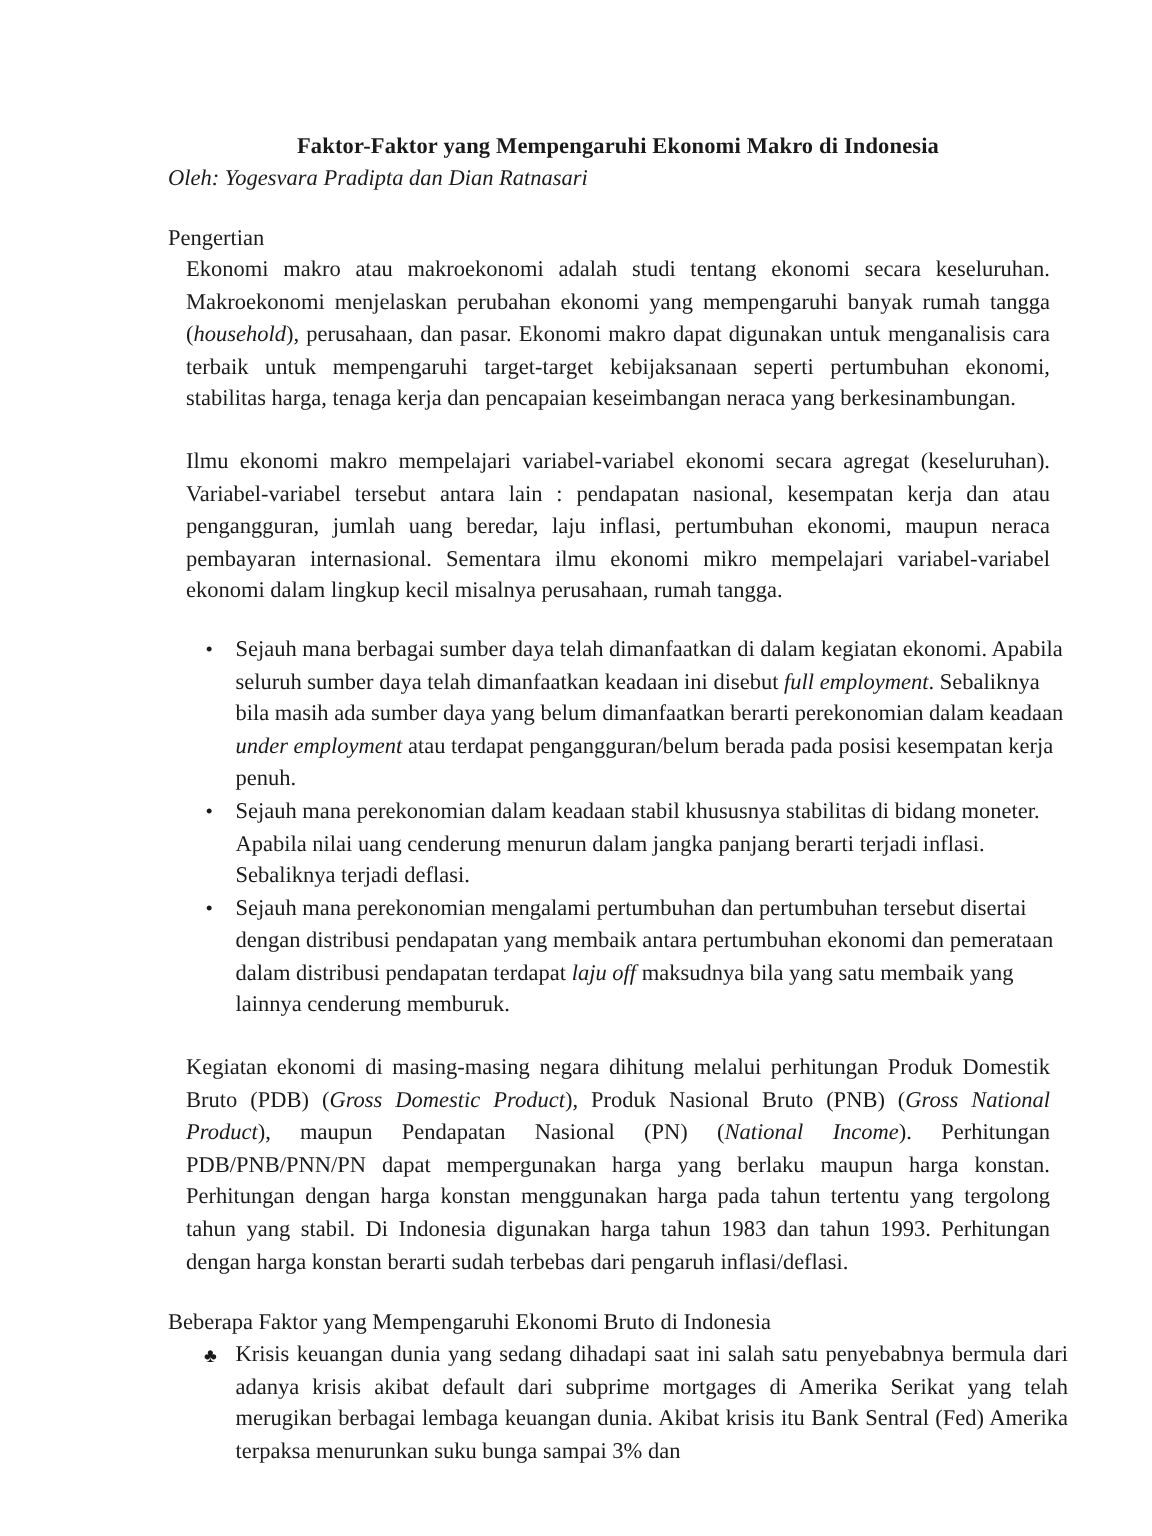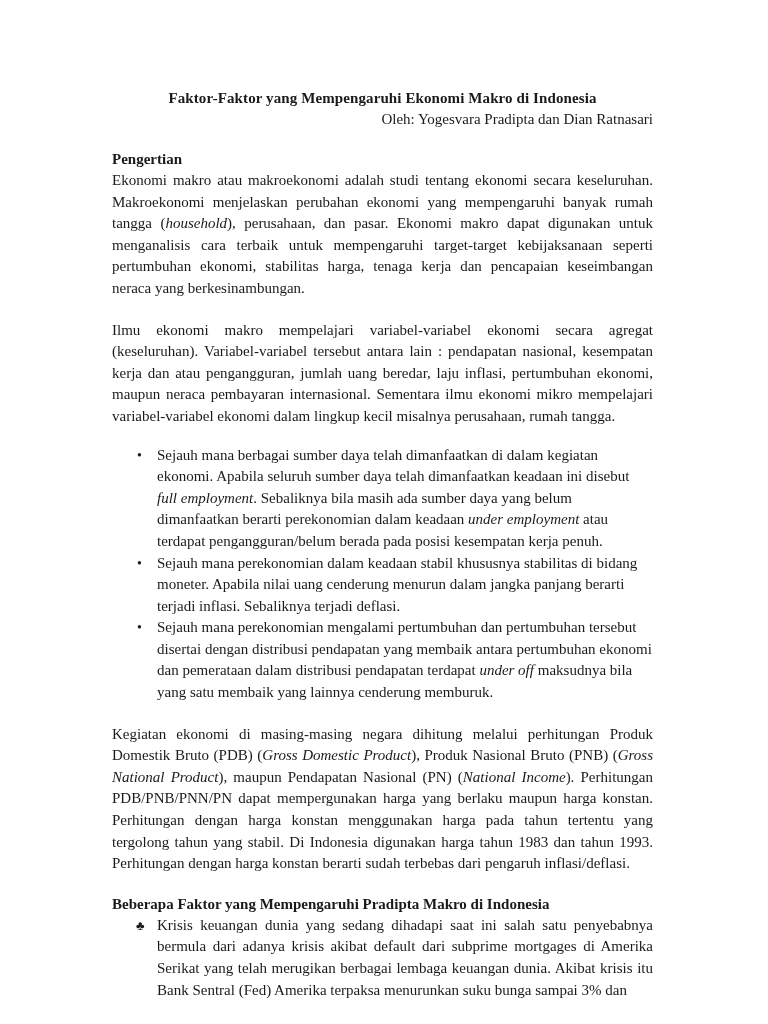--- a/index.html
+++ b/index.html
@@ -14,50 +14,51 @@
     font-family: "Liberation Serif", "DejaVu Serif", serif;
     color: #1a1a1a;
     overflow: hidden;
   }
   .page {
     position: relative;
     width: 768px;
     height: 1024px;
     background: #ffffff;
     box-sizing: border-box;
-    padding: 88px 115px 0 112px;
+    padding: 88px 56px 0 112px;
   }
   .doc-title {
     font-size: 15px;
     font-weight: bold;
     text-align: center;
     line-height: 20px;
     margin: 0;
     letter-spacing: 0.1px;
   }
   .doc-byline {
     font-size: 15px;
     font-weight: normal;
-    text-align: right;
+    text-align: left;
     line-height: 21px;
     margin: 1px 0 0 0;
+    font-style: italic;
   }
   .section-heading {
     font-size: 15px;
-    font-weight: bold;
+    font-weight: normal;
     line-height: 21px;
     margin: 19px 0 0 0;
     text-align: left;
   }
   p.body-para {
     font-size: 15px;
     line-height: 21.6px;
     text-align: justify;
     text-justify: inter-word;
-    margin: 0;
+    margin: 12px;
     hyphens: none;
   }
   p.body-para.gap {
     margin-top: 20px;
   }
   p.body-para.tight {
     margin-top: 0;
   }
   .bullet-list {
     list-style: none;
@@ -118,26 +119,26 @@
   <h2 class="section-heading">Pengertian</h2>
 
   <p class="body-para tight"><span>Ekonomi makro atau makroekonomi adalah studi tentang ekonomi secara keseluruhan. Makroekonomi menjelaskan perubahan ekonomi yang mempengaruhi banyak rumah tangga (</span><i>household</i><span>), perusahaan, dan pasar. Ekonomi makro dapat digunakan untuk menganalisis cara terbaik untuk mempengaruhi target-target kebijaksanaan seperti pertumbuhan ekonomi, stabilitas harga, tenaga kerja dan pencapaian keseimbangan neraca yang berkesinambungan.</span></p>
 
   <p class="body-para gap">Ilmu ekonomi makro mempelajari variabel-variabel ekonomi secara agregat (keseluruhan). Variabel-variabel tersebut antara lain : pendapatan nasional, kesempatan kerja dan atau pengangguran, jumlah uang beredar, laju inflasi, pertumbuhan ekonomi, maupun neraca pembayaran internasional. Sementara ilmu ekonomi mikro mempelajari variabel-variabel ekonomi dalam lingkup kecil misalnya perusahaan, rumah tangga.</p>
 
 
   <ul class="bullet-list">
     <li><span class="marker">•</span><span>Sejauh mana berbagai sumber daya telah dimanfaatkan di dalam kegiatan ekonomi. Apabila seluruh sumber daya telah dimanfaatkan keadaan ini disebut </span><i>full employment</i><span>. Sebaliknya bila masih ada sumber daya yang belum dimanfaatkan berarti perekonomian dalam keadaan </span><i>under employment</i><span> atau terdapat pengangguran/belum berada pada posisi kesempatan kerja penuh.</span></li>
     <li><span class="marker">•</span><span>Sejauh mana perekonomian dalam keadaan stabil khususnya stabilitas di bidang moneter. Apabila nilai uang cenderung menurun dalam jangka panjang berarti terjadi inflasi. Sebaliknya terjadi deflasi.</span></li>
-    <li><span class="marker">•</span><span>Sejauh mana perekonomian mengalami pertumbuhan dan pertumbuhan tersebut disertai dengan distribusi pendapatan yang membaik antara pertumbuhan ekonomi dan pemerataan dalam distribusi pendapatan terdapat </span><i>under off</i><span> maksudnya bila yang satu membaik yang lainnya cenderung memburuk.</span></li>
+    <li><span class="marker">•</span><span>Sejauh mana perekonomian mengalami pertumbuhan dan pertumbuhan tersebut disertai dengan distribusi pendapatan yang membaik antara pertumbuhan ekonomi dan pemerataan dalam distribusi pendapatan terdapat </span><i>laju off</i><span> maksudnya bila yang satu membaik yang lainnya cenderung memburuk.</span></li>
   </ul>
 
   <p class="body-para gap"><span>Kegiatan ekonomi di masing-masing negara dihitung melalui perhitungan Produk Domestik Bruto (PDB) (</span><i>Gross Domestic Product</i><span>), Produk Nasional Bruto (PNB) (</span><i>Gross National Product</i><span>), maupun Pendapatan Nasional (PN) (</span><i>National Income</i><span>). Perhitungan PDB/PNB/PNN/PN dapat mempergunakan harga yang berlaku maupun harga konstan. Perhitungan dengan harga konstan menggunakan harga pada tahun tertentu yang tergolong tahun yang stabil. Di Indonesia digunakan harga tahun 1983 dan tahun 1993. Perhitungan dengan harga konstan berarti sudah terbebas dari pengaruh inflasi/deflasi.</span></p>
 
-  <h2 class="section-heading">Beberapa Faktor yang Mempengaruhi Pradipta Makro di Indonesia</h2>
+  <h2 class="section-heading">Beberapa Faktor yang Mempengaruhi Ekonomi Bruto di Indonesia</h2>
 
   <ul class="club-list">
     <li><span class="marker">♣</span>
       <p class="sub-para">Krisis keuangan dunia yang sedang dihadapi saat ini salah satu penyebabnya bermula dari adanya krisis akibat default dari subprime mortgages di Amerika Serikat yang telah merugikan berbagai lembaga keuangan dunia. Akibat krisis itu Bank Sentral (Fed) Amerika terpaksa menurunkan suku bunga sampai 3% dan</p>
     </li>
   </ul>
 
 </div>
 
 </body></html>

